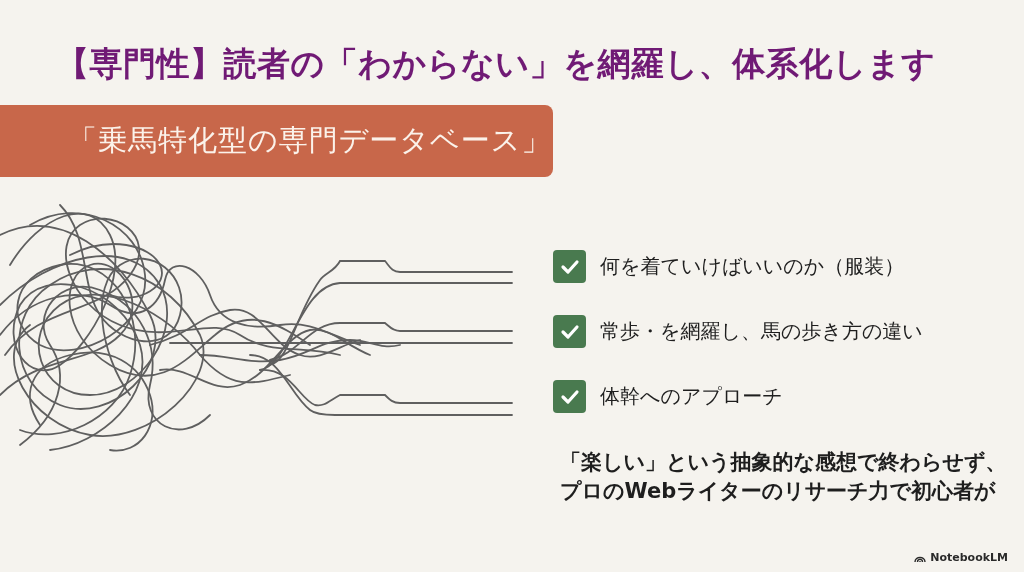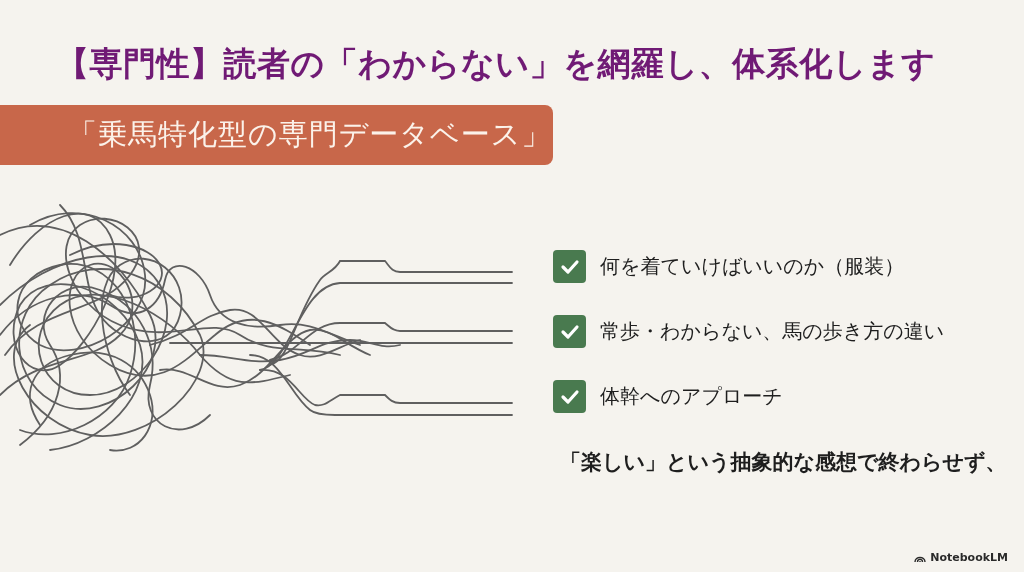--- a/index.html
+++ b/index.html
@@ -9,21 +9,21 @@
     font-family:"DejaVu Sans","Liberation Sans",sans-serif;
     color:#1f1f1f;
   }
   .title {
     position:absolute; left:56px; top:42px;
     font-family:"DejaVu Serif","Liberation Serif",serif;
     font-size:33px; font-weight:bold; letter-spacing:0.5px; color:#701a75;
     white-space:nowrap;
   }
   .banner {
-    position:absolute; left:0; top:105px; width:553px; height:60px;
+    position:absolute; left:0; top:105px; width:553px; height:72px;
     background:#c8674a; border-radius:0 8px 8px 0;
     display:flex; align-items:center;
   }
   .banner-text {
     margin-left:68px; font-size:29px; color:#fbf2ea; white-space:nowrap; letter-spacing:1px;
   }
   .art { position:absolute; left:0; top:195px; width:520px; height:270px; }
   .checklist { position:absolute; left:553px; top:248px; }
   .check-item { display:flex; align-items:center; height:37px; margin-bottom:28px; }
   .check-box {
@@ -85,34 +85,35 @@
         </svg>
     </span>
     <span class="check-label">何を着ていけばいいのか（服装）</span>
   </div>
   <div class="check-item">
     <span class="check-box">
       <svg width="22" height="22" viewBox="0 0 22 22">
           <path d="M4,11 L9,16 L18,6" stroke="#ffffff" stroke-width="3.2" fill="none" stroke-linecap="round" stroke-linejoin="round"></path>
         </svg>
     </span>
-    <span class="check-label">常歩・わからない、馬の歩き方の違い</span>
+    <span class="check-label">常歩・を網羅し、馬の歩き方の違い</span>
   </div>
   <div class="check-item">
     <span class="check-box">
       <svg width="22" height="22" viewBox="0 0 22 22">
           <path d="M4,11 L9,16 L18,6" stroke="#ffffff" stroke-width="3.2" fill="none" stroke-linecap="round" stroke-linejoin="round"></path>
         </svg>
     </span>
     <span class="check-label">体幹へのアプローチ</span>
   </div>
 </div>
 
 <div class="desc">
   <div>「楽しい」という抽象的な感想で終わらせず、</div>
+  <div>プロのWebライターのリサーチ力で初心者が</div>
 </div>
 
 <div class="brand">
   <svg width="12" height="10" viewBox="0 0 12 10">
     <path d="M1,9 C1,3 11,3 11,9 M3.5,9 C3.5,5.5 8.5,5.5 8.5,9 M6,9 L6,8" stroke="#2a2a2a" stroke-width="1.4" fill="none"></path>
   </svg>
   <span>NotebookLM</span>
 </div>
 
 </body></html>

